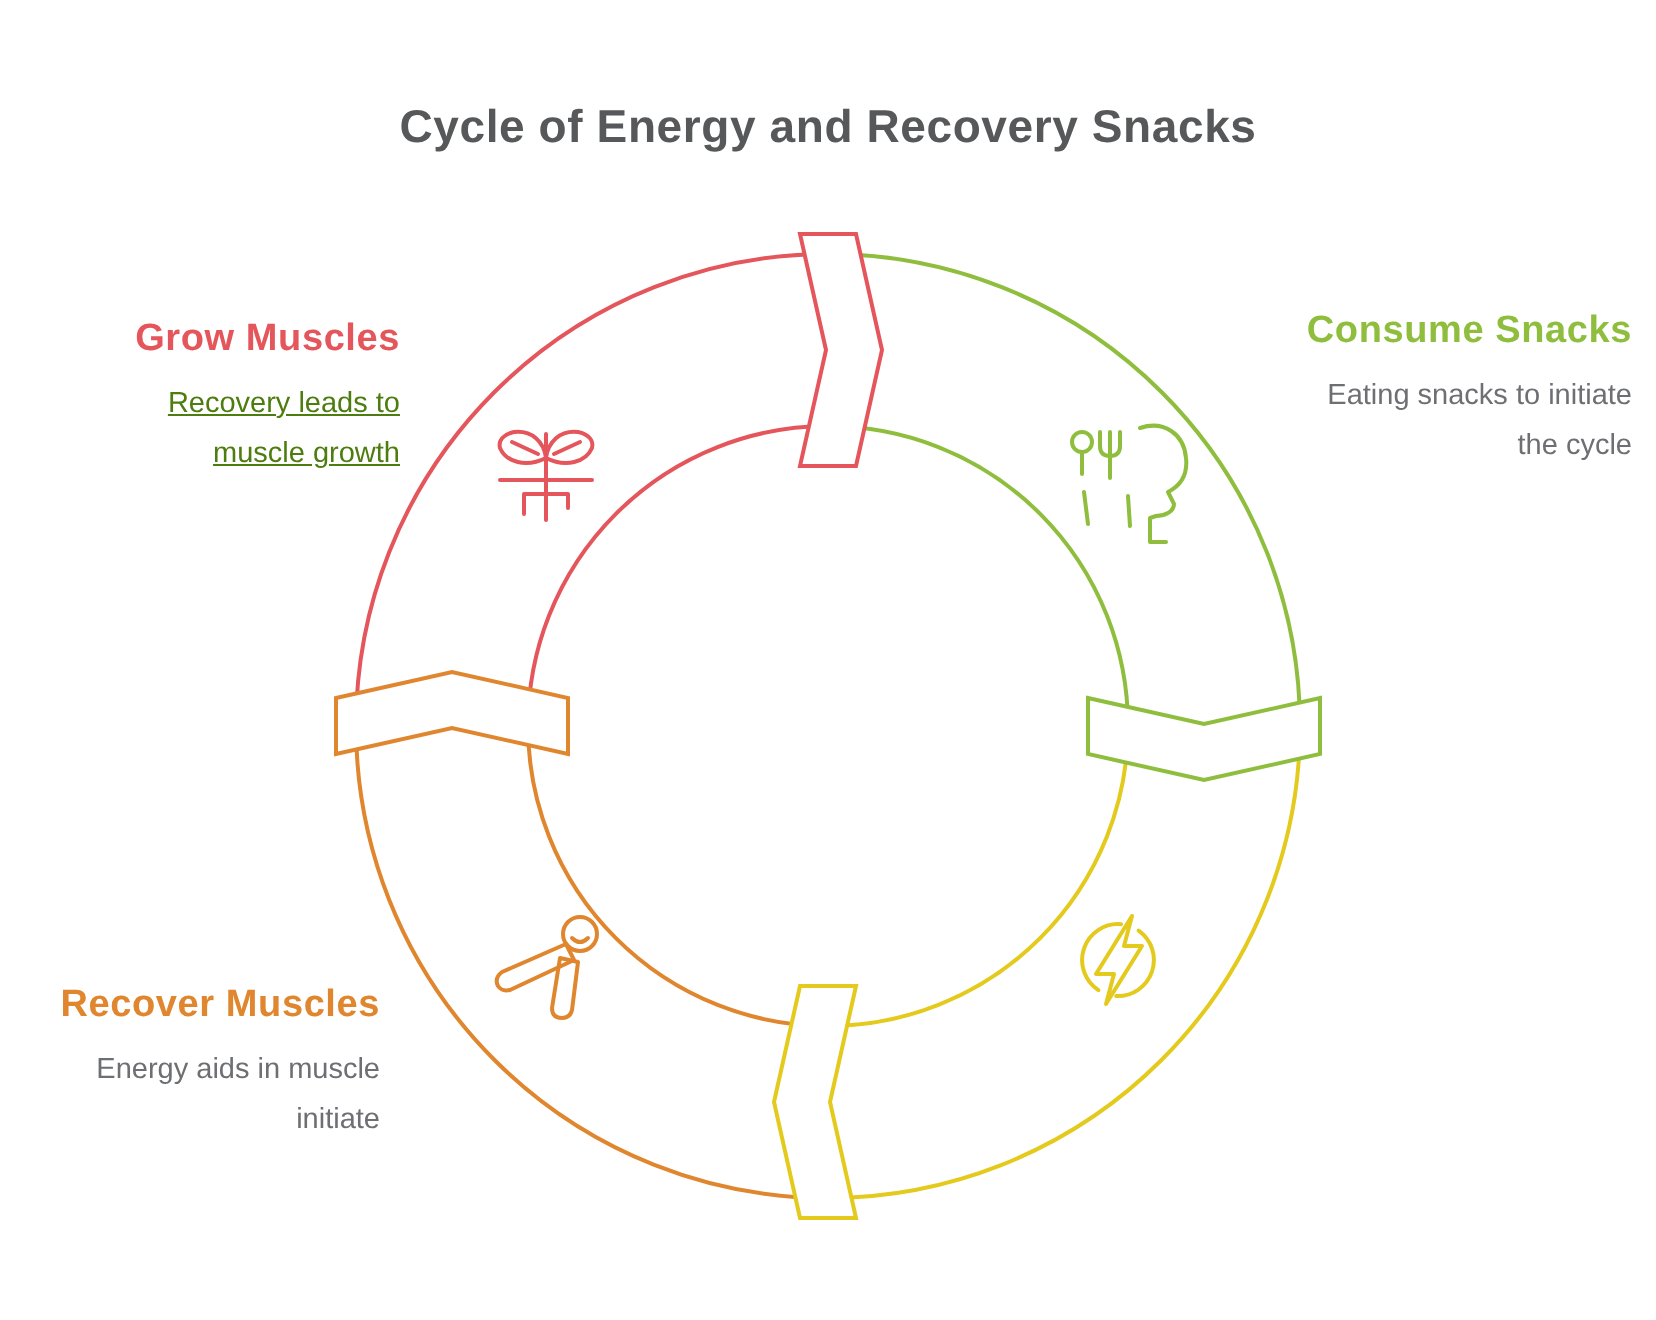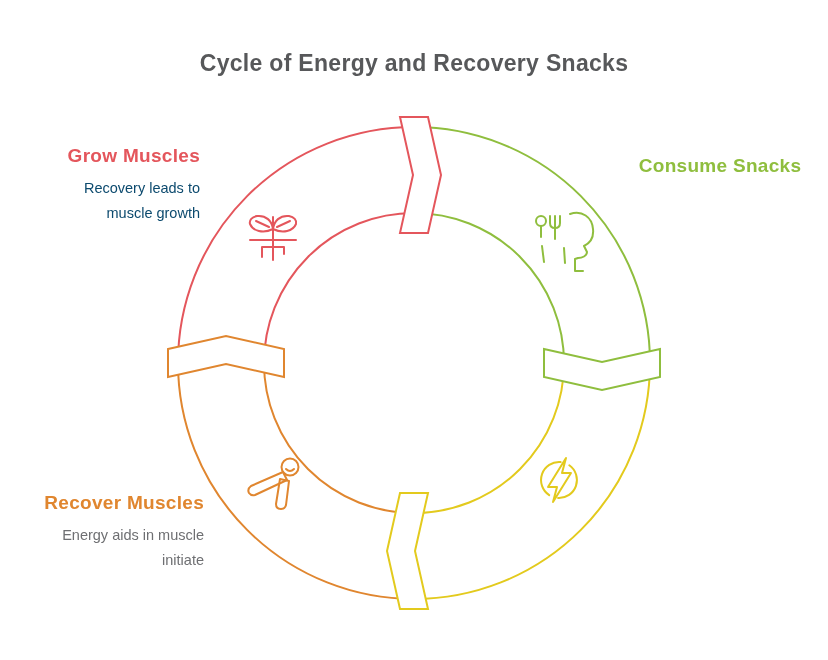--- a/index.html
+++ b/index.html
@@ -20,24 +20,24 @@
   .label-block h2 {
     margin:0 0 9px 0;
     font-size:19px; font-weight:bold; letter-spacing:.3px; line-height:22px;
   }
   .label-block p {
     margin:0;
     font-size:14.5px; line-height:25px;
     white-space:pre-line;
   }
   .align-right { text-align:right; }
-  .align-left  { text-align:center; }
-  .blk-grow    { left:28px;  top:145px; width:172px; }
+  .align-left  { text-align:right; }
+  .blk-grow    { left:28px;  top:159px; width:172px; }
   .blk-consume { left:624px; top:155px; width:192px; }
-  .blk-recover { left:18px;  top:492px; width:186px; }
+  .blk-recover { left:4px;  top:492px; width:186px; }
   .blk-gain    { left:624px; top:492px; width:192px; }
   .arc  { fill:none; stroke-width:2; }
   .band { fill:#ffffff; stroke-width:2; stroke-linejoin:miter; }
   .icon { fill:none; stroke-width:2; stroke-linecap:round; stroke-linejoin:round; }
 </style>
 </head>
 <body>
 
 <div class="stage" style="background-color: rgb(255, 255, 255);">
 
@@ -98,26 +98,28 @@
     <g class="icon" style="stroke: rgb(224, 134, 47);">
       <circle cx="290" cy="467" r="8.5"></circle>
       <path d="M 286 469 Q 290 473 294 469"></path>
       <path d="M 283 472 L 251 486 Q 247 489 249 493 Q 251 496 255 495 L 287 480 Z"></path>
       <path d="M 280 479 L 276 504 Q 276 509 281 509 Q 285 509 286 505 L 289 481 Z"></path>
     </g>
   </svg>
 
   <div class="label-block blk-grow align-right">
     <h2 style="color: rgb(228, 86, 92);">Grow Muscles</h2>
-    <p style="color: #0c4a6e;">Recovery leads to
+    <p style="color: #4d7c0f; text-decoration: underline;">Recovery leads to
 muscle growth</p>
   </div>
 
   <div class="label-block blk-consume align-left">
     <h2 style="color: rgb(143, 190, 62);">Consume Snacks</h2>
+    <p style="color: rgb(110, 111, 114);">Eating snacks to initiate
+the cycle</p>
   </div>
 
   <div class="label-block blk-recover align-right">
     <h2 style="color: rgb(224, 134, 47);">Recover Muscles</h2>
     <p style="color: rgb(110, 111, 114);">Energy aids in muscle
 initiate</p>
   </div>
 
 
 </div>

